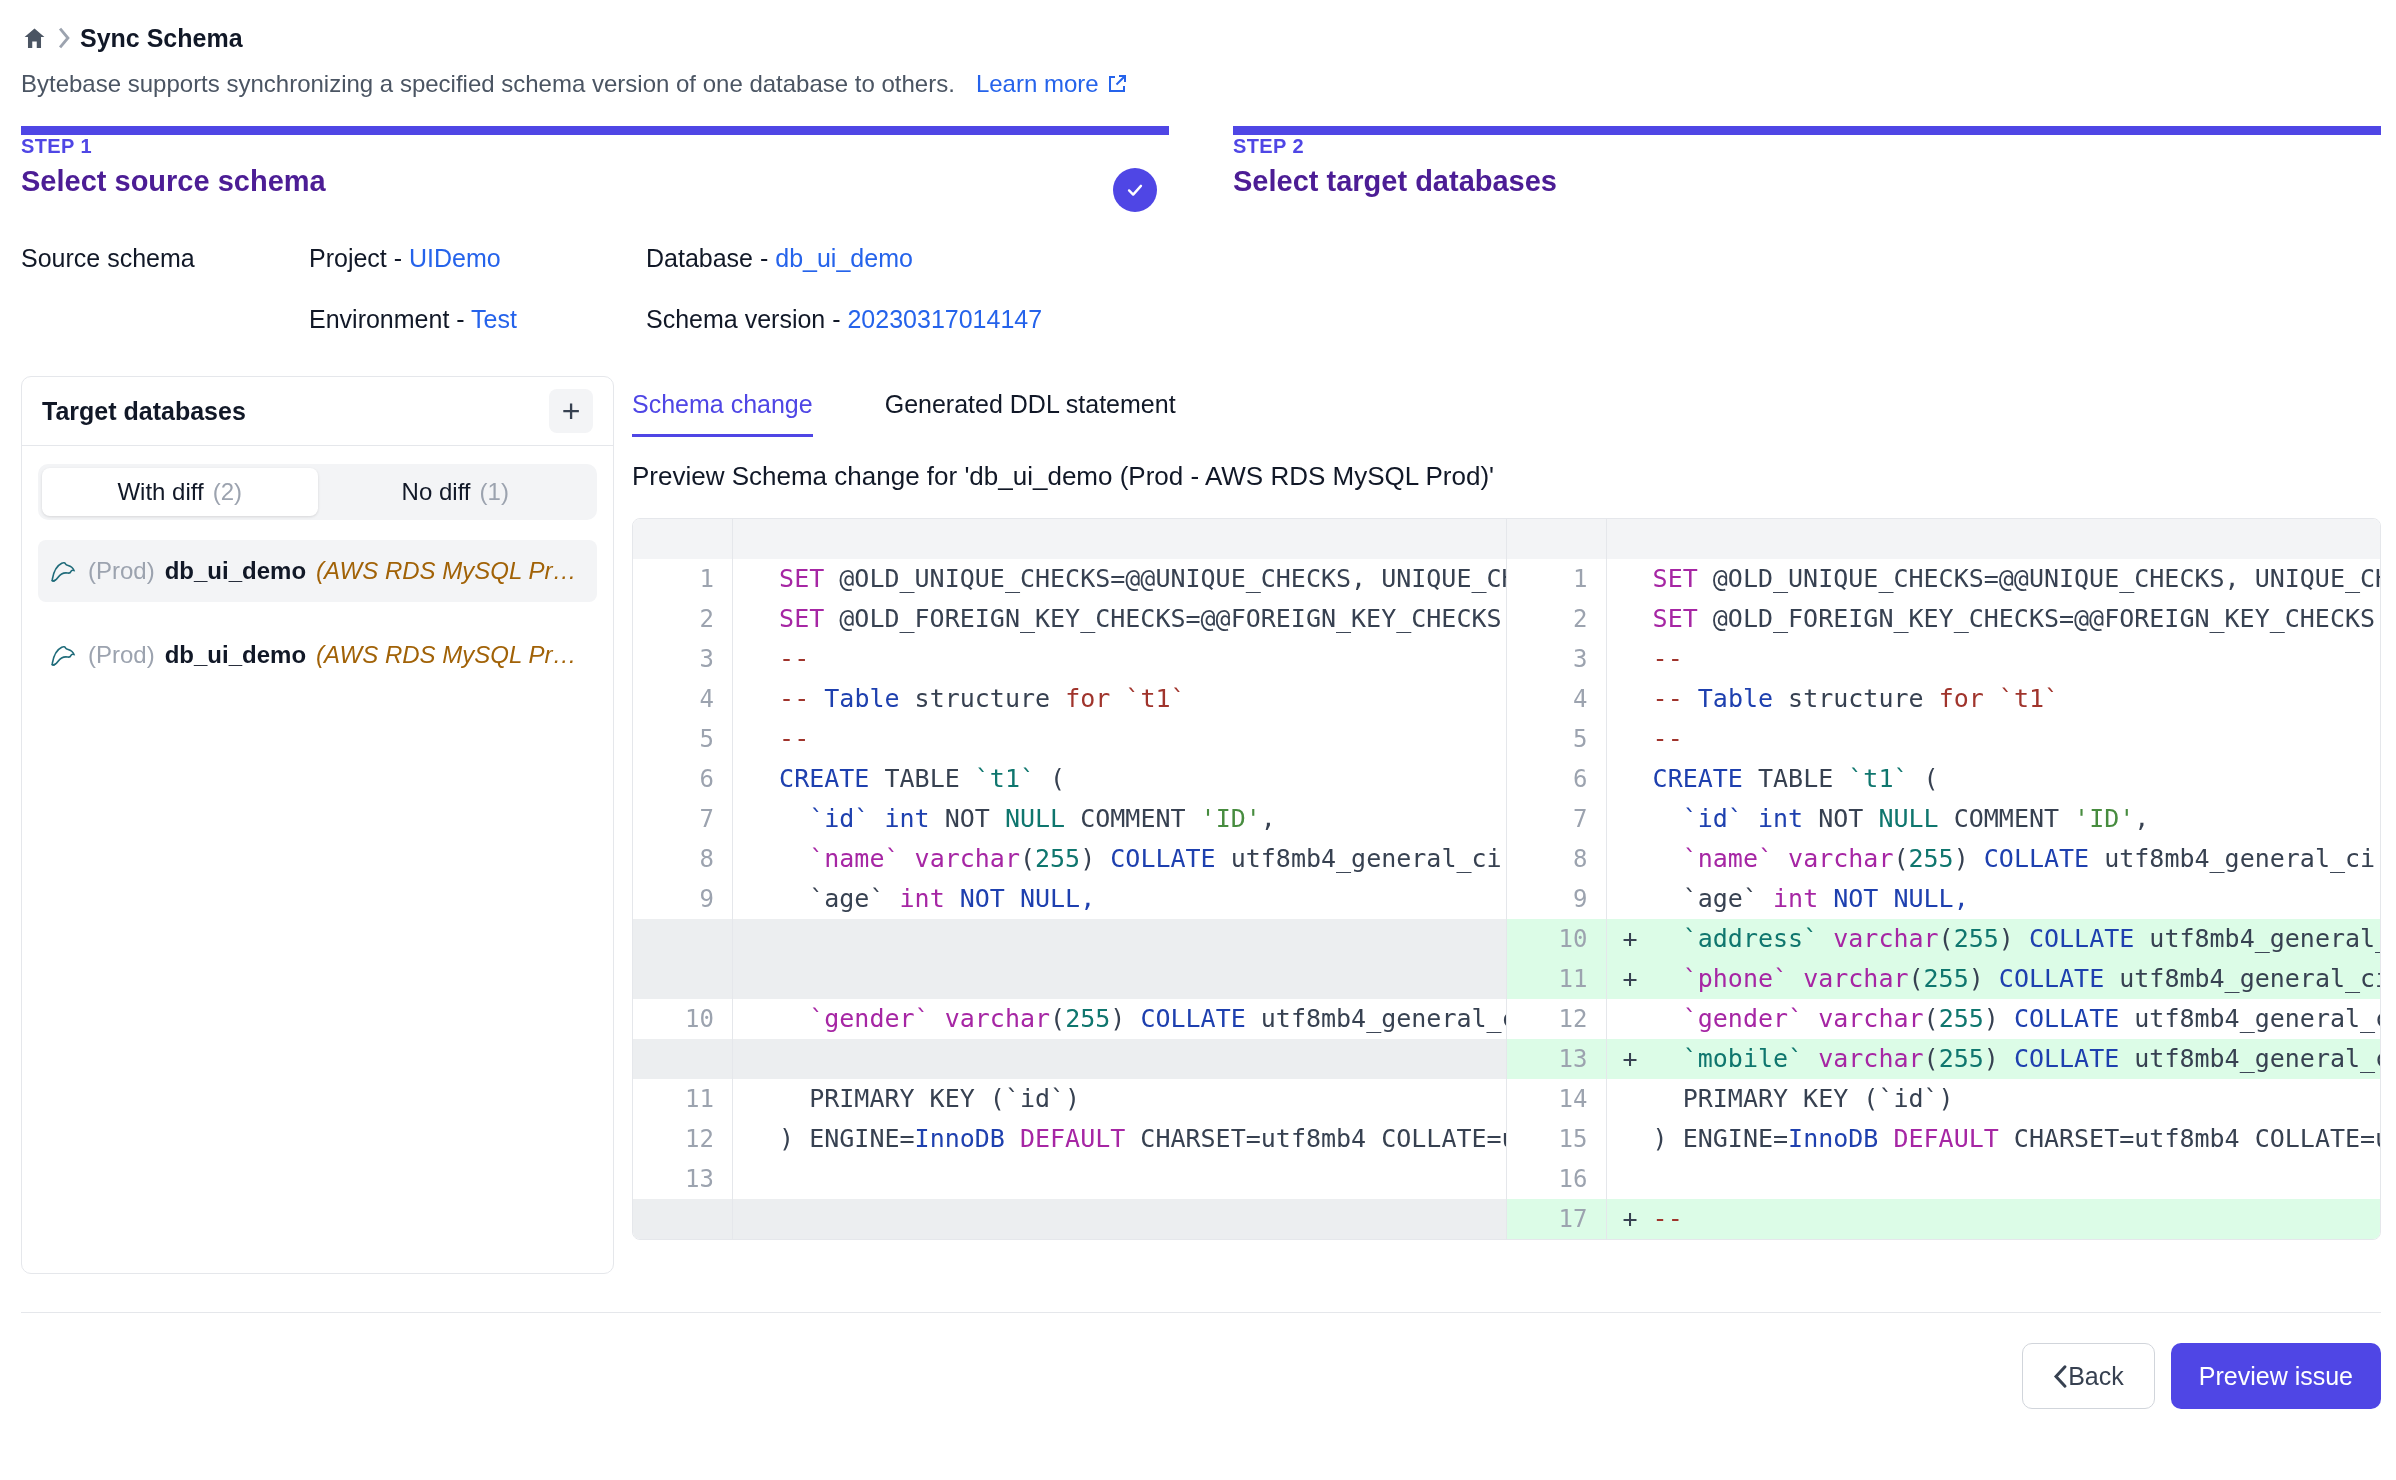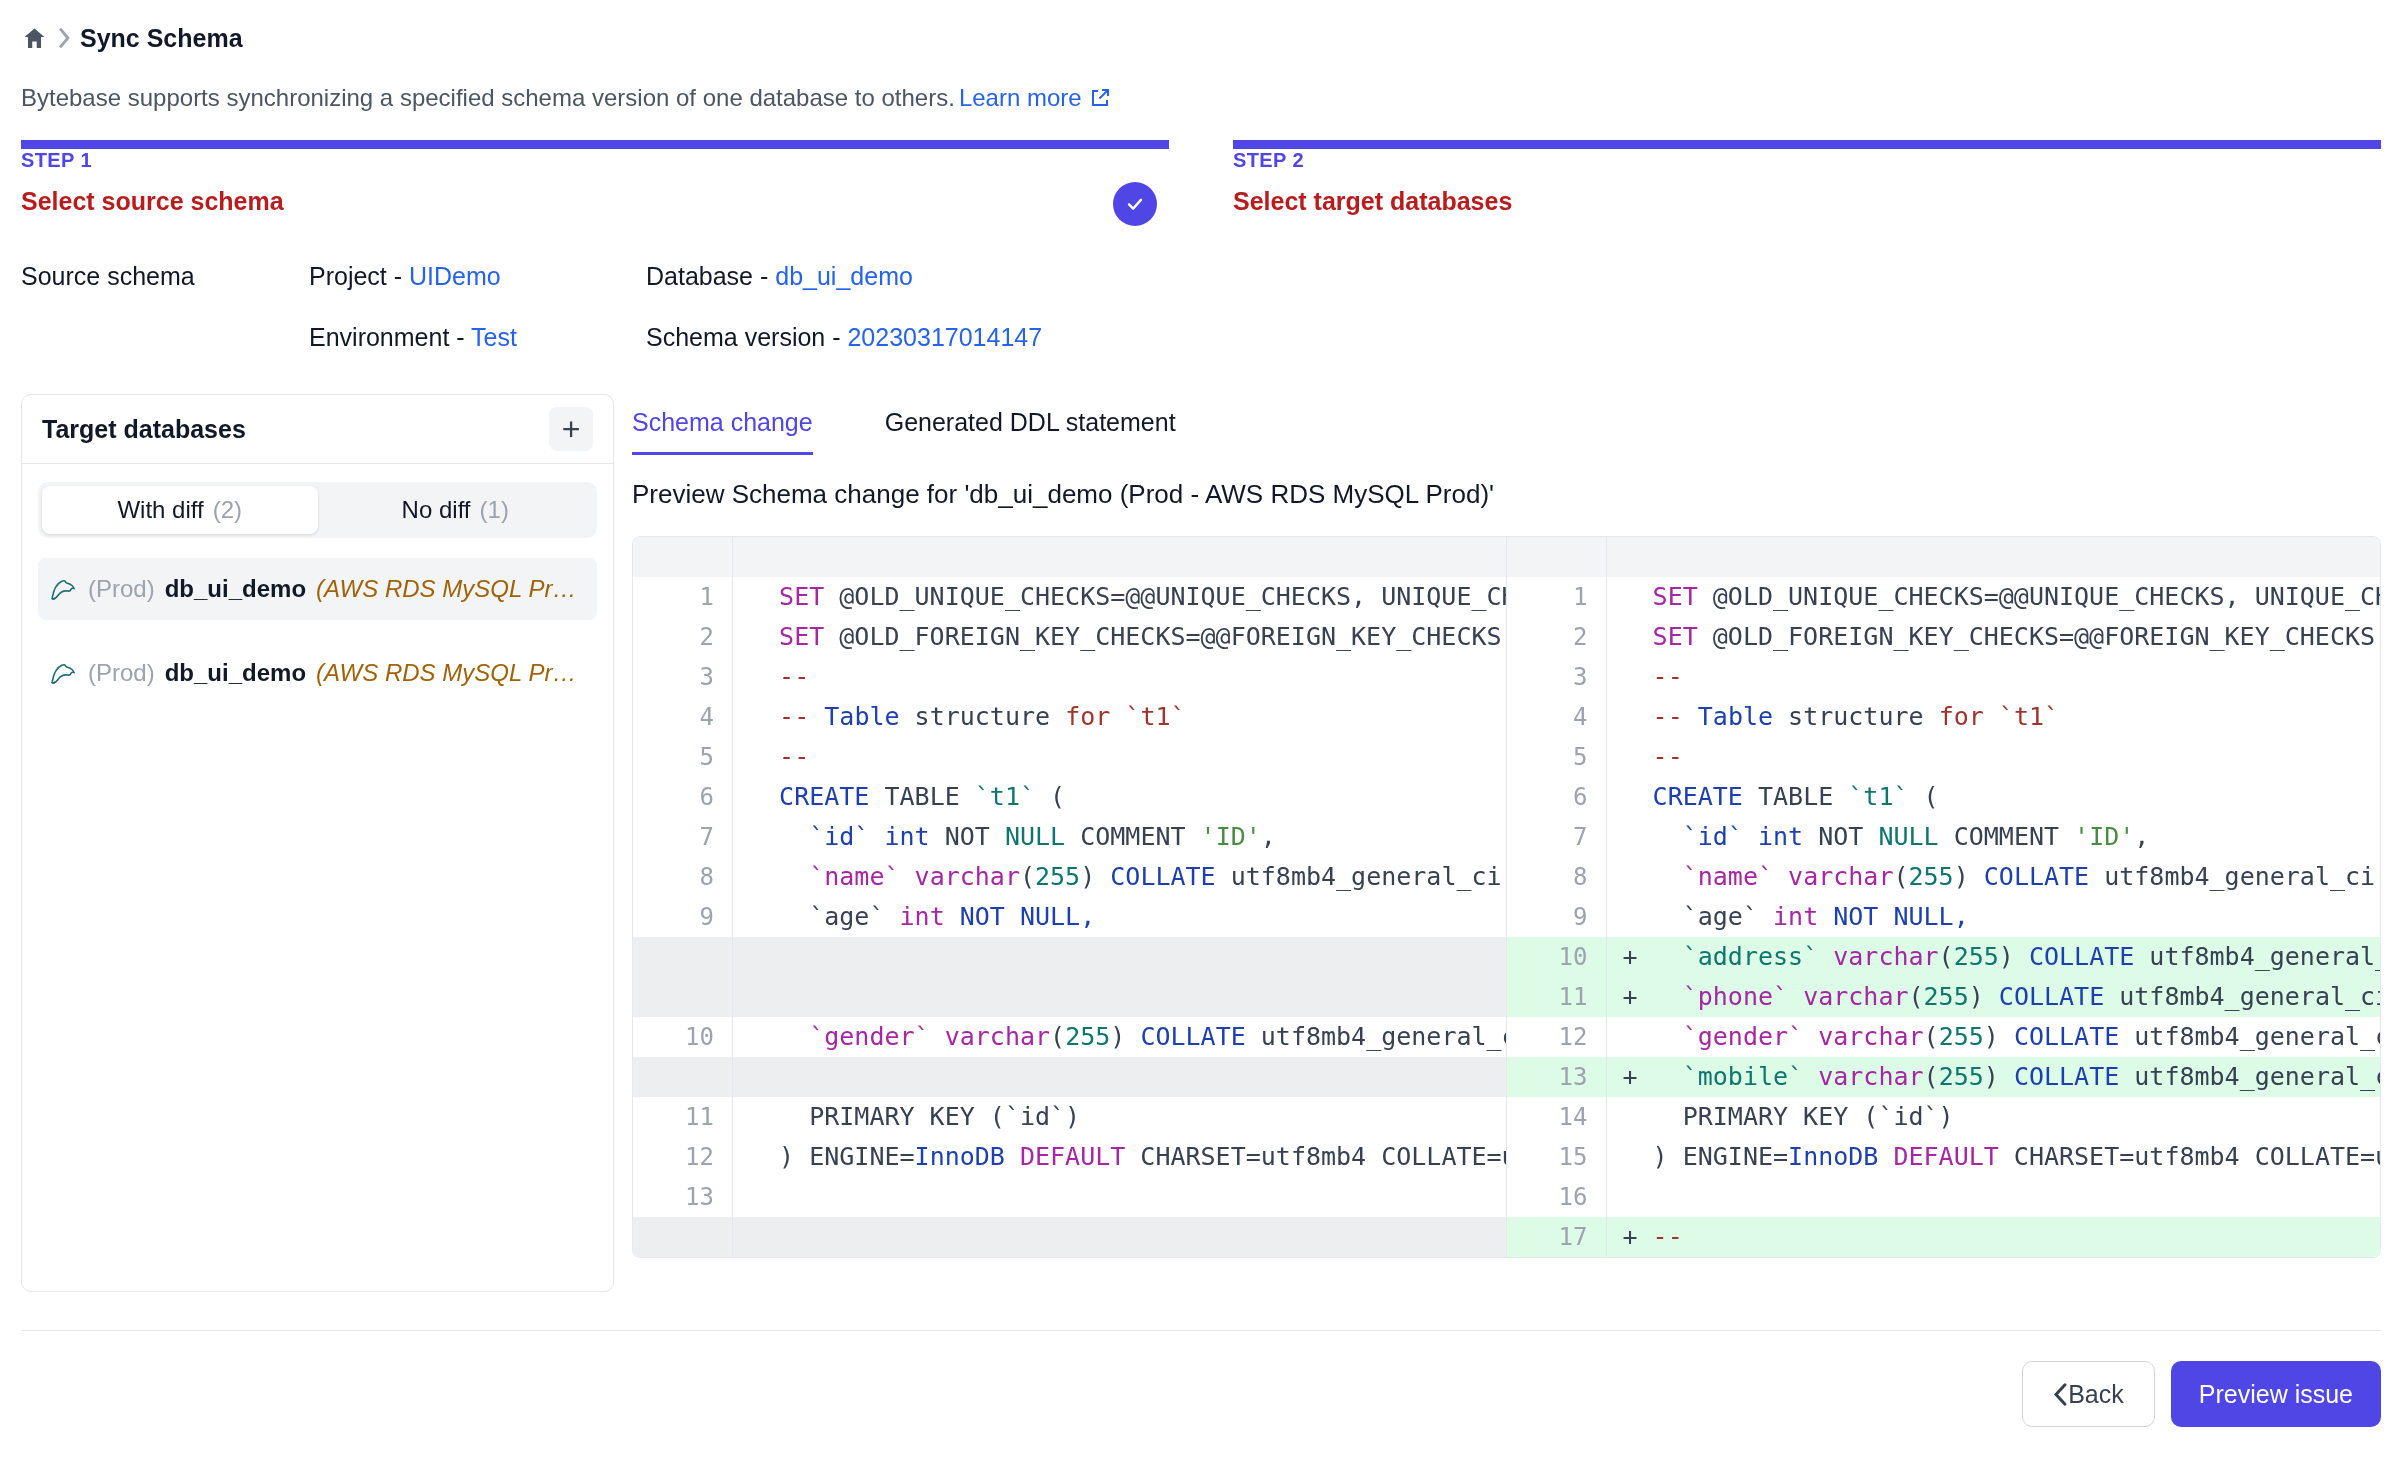--- a/index.html
+++ b/index.html
@@ -4,30 +4,30 @@
 <style>
   html,body{margin:0;padding:0;background:#fff;color:#111827;font-family:"Liberation Sans",sans-serif;}
   body{width:2396px;height:1480px;overflow:hidden;}
   .page{padding:18px 15px 0 21px;box-sizing:border-box;}
 
   
   .crumbs{display:flex;align-items:center;gap:9px;height:40px;}
   .crumb-title{font-size:25px;font-weight:600;color:#111827;}
 
   
-  .desc{margin-top:26px;font-size:24px;color:#4b5563;display:flex;align-items:center;gap:4px;}
+  .desc{margin-top:12px;font-size:24px;color:#4b5563;display:flex;align-items:center;gap:21px;}
   .link{color:#2563eb;cursor:pointer;}
   .desc .link{display:flex;align-items:center;gap:6px;}
 
   
   .steps{display:flex;gap:64px;margin-top:28px;}
   .step{flex:1;position:relative;}
   .step-bar{height:9px;background:#4f46e5;}
   .step-label{font-size:20px;font-weight:700;color:#4f46e5;letter-spacing:.4px;}
-  .step-title{margin-top:15px;font-size:25px;font-weight:600;color:#b91c1c;}
+  .step-title{margin-top:7px;font-size:29px;font-weight:600;color:#4c1d95;}
   .step-check{position:absolute;right:12px;top:42px;width:44px;height:44px;border-radius:50%;background:#4f46e5;display:flex;align-items:center;justify-content:center;}
 
   
   .src{display:flex;margin-top:46px;font-size:25px;}
   .src-label{width:288px;color:#111827;}
   .src-fields{display:grid;grid-template-columns:337px auto;row-gap:32px;}
 
   
   .main{display:flex;margin-top:42px;gap:18px;}
   .left-panel{width:593px;height:898px;border:1px solid #e5e7eb;border-radius:10px;box-sizing:border-box;flex-shrink:0;overflow:hidden;}

